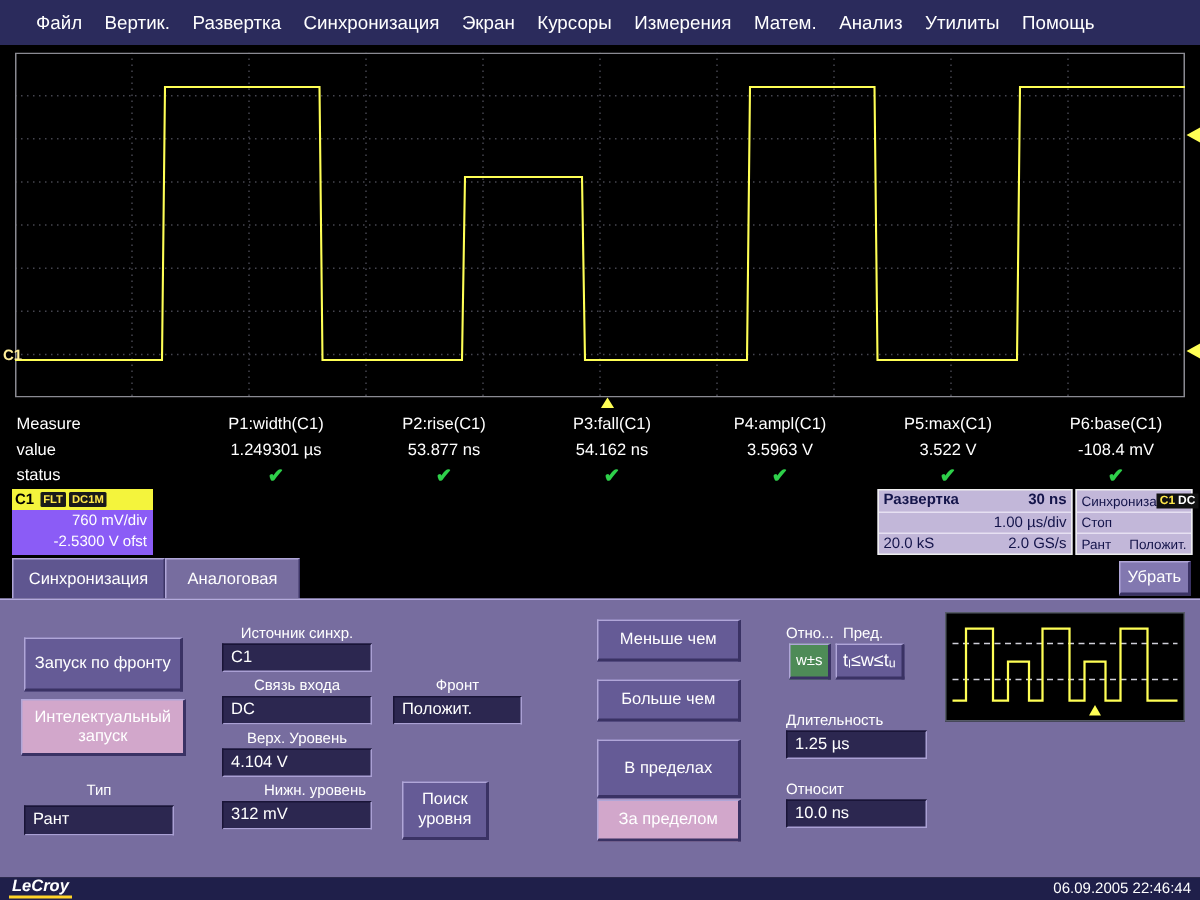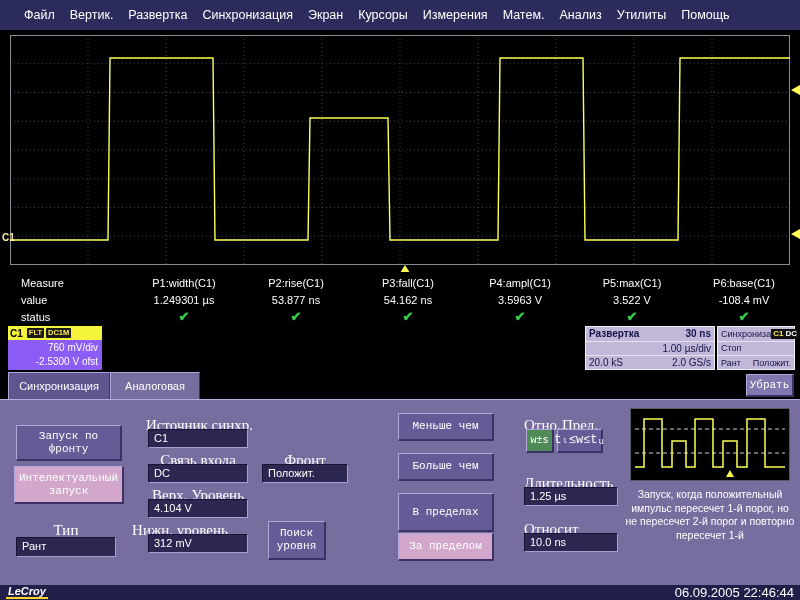--- a/index.html
+++ b/index.html
@@ -15,21 +15,21 @@
   #grid-svg{position:absolute;left:10px;top:5px;display:block;}
   .gridline{stroke:#45454f;stroke-width:1;stroke-dasharray:1 3;}
   .gridframe{fill:none;stroke:#8a8a92;stroke-width:1;}
   #trace-polyline{fill:none;stroke-width:1.4;}
   .c1-marker{position:absolute;left:2px;top:202px;color:#ffef9a;font-size:10px;font-weight:bold;}
   .tri-left{position:absolute;left:791px;width:0;height:0;border-top:5px solid transparent;border-bottom:5px solid transparent;border-right:9px solid #ffff55;}
   .tri-up{position:absolute;top:235px;width:0;height:0;border-left:5px solid transparent;border-right:5px solid transparent;border-bottom:8px solid #ffff55;}
 
   
   .measure{position:absolute;left:0;top:272px;width:800px;height:52px;background:#000;display:grid;grid-template-columns:128px repeat(6,112px);grid-auto-rows:17px;padding-top:2px;box-sizing:border-box;}
-  .m-rowlabel{color:#fff;font-size:11px;padding-left:21px;display:flex;align-items:center;}
+  .m-rowlabel{color:#fff;font-size:11px;padding-left:11px;display:flex;align-items:center;}
   .m-cell{color:#fff;font-size:11px;display:flex;align-items:center;justify-content:center;white-space:nowrap;}
   .m-check{color:#2ed04a;font-size:13px;font-weight:bold;display:flex;align-items:center;justify-content:center;}
 
   
   .descriptors{position:absolute;left:0;top:324px;width:800px;height:48px;background:#000;}
   .ch-box{position:absolute;left:8px;top:2px;width:94px;height:44px;cursor:default;}
   .ch-head{height:14px;background:#f4f43c;display:flex;align-items:center;gap:2px;padding:0 2px;}
   .ch-name{color:#000;font-size:10px;font-weight:bold;margin-right:2px;}
   .ch-chip{background:#1a1a1a;color:#ffe84a;font-size:7.5px;font-weight:bold;padding:0 2px;line-height:10px;border-radius:1px;}
   .ch-body{height:30px;background:#8b5cf6;color:#fff;font-size:10px;text-align:right;padding:1px 4px 0 0;box-sizing:border-box;}
@@ -44,40 +44,40 @@
   .trg-chip{background:#111;display:inline-flex;gap:2px;padding:0 2px;line-height:10px;font-size:8px;font-weight:bold;}
   .chip-c1{color:#ffe84a;}
   .chip-dc{color:#fff;}
 
   
   .dialog{position:absolute;left:0;top:372px;width:800px;height:213px;background:#000;}
   .tab{position:absolute;top:0;height:27px;color:#fff;font-size:11px;display:flex;align-items:center;justify-content:center;border-top:1px solid #b0a6d8;border-left:1px solid #b0a6d8;border-right:1px solid #3c3466;box-sizing:border-box;cursor:default;}
   #tab-sync{left:8px;width:102px;background:#5f5690;}
   #tab-analog{left:110px;width:90px;background:#776d9f;}
   .body{position:absolute;left:0;top:27px;width:800px;height:186px;background:#776d9f;border-top:1px solid #b4aadd;box-sizing:border-box;}
-  .btn{position:absolute;background:#655b96;color:#fff;font-size:11px;display:flex;align-items:center;justify-content:center;text-align:center;line-height:1.15;border-top:1px solid #b0a6d8;border-left:1px solid #b0a6d8;border-bottom:2px solid #3a3264;border-right:2px solid #3a3264;box-sizing:border-box;cursor:default;padding:0 2px;font-family:Liberation Mono, monospace;}
+  .btn{position:absolute;background:#655b96;color:#fff;font-size:11px;display:flex;align-items:center;justify-content:center;text-align:center;line-height:1.15;border-top:1px solid #b0a6d8;border-left:1px solid #b0a6d8;border-bottom:2px solid #3a3264;border-right:2px solid #3a3264;box-sizing:border-box;cursor:default;padding:0 2px;}
   .btn.pink{background:#d2a7cb;}
   .btn.green{background:#4e8b57;font-size:10px;}
   #btn-remove{position:absolute;right:6px;top:2px;width:48px;height:23px;background:#8278b0;}
-  .lbl{position:absolute;color:#fff;font-size:15px;white-space:nowrap;font-family:Liberation Serif, serif;}
+  .lbl{position:absolute;color:#fff;font-size:10px;white-space:nowrap;}
   .lbl.center{text-align:center;}
   .field{position:absolute;background:#2c2750;color:#fff;font-size:11px;line-height:17px;padding:0 5px;box-sizing:border-box;border-top:1px solid #191437;border-left:1px solid #191437;border-bottom:1px solid #aaa0d4;border-right:1px solid #aaa0d4;white-space:nowrap;}
 
   #btn-edge{left:16px;top:25px;width:106px;height:36px;}
   #btn-smart{left:14px;top:66px;width:110px;height:38px;}
   #lbl-type{left:16px;top:122px;width:100px;}
   #fld-type{left:16px;top:137px;width:100px;height:20px;}
 
   #lbl-source{left:146px;top:17px;width:104px;}
   #fld-source{left:148px;top:29px;width:100px;height:19px;}
   #lbl-coupling{left:146px;top:52px;width:104px;}
   #fld-coupling{left:148px;top:64px;width:100px;height:19px;}
   #lbl-upper{left:146px;top:87px;width:104px;}
   #fld-upper{left:148px;top:99px;width:100px;height:19px;}
-  #lbl-lower{left:128px;top:122px;width:104px;}
+  #lbl-lower{left:158px;top:122px;width:104px;}
   #fld-lower{left:148px;top:134px;width:100px;height:19px;}
 
   #lbl-front{left:262px;top:52px;width:86px;}
   #fld-front{left:262px;top:64px;width:86px;height:19px;}
   #btn-find{left:268px;top:121px;width:58px;height:39px;}
 
   #btn-less{left:398px;top:13px;width:96px;height:28px;}
   #btn-greater{left:398px;top:53px;width:96px;height:28px;}
   #btn-within{left:398px;top:93px;width:96px;height:39px;}
   #btn-outside{left:398px;top:133px;width:96px;height:28px;}
@@ -90,21 +90,21 @@
   #fld-duration{left:524px;top:87px;width:94px;height:19px;}
   #lbl-relative{left:524px;top:121px;}
   #fld-relative{left:524px;top:133px;width:94px;height:19px;}
 
   #preview{position:absolute;left:630px;top:8px;width:160px;height:73px;background:#000;border:1px solid #555a66;box-sizing:border-box;}
   #desc{position:absolute;left:624px;top:88px;width:172px;color:#fff;font-size:10.5px;text-align:center;line-height:1.3;}
 
   
   .footer{position:absolute;left:0;top:585px;width:800px;height:15px;background:#1f1f4a;display:flex;align-items:center;justify-content:space-between;padding:0 6px;box-sizing:border-box;}
   .logo{color:#fff;font-size:11px;font-weight:bold;font-style:italic;border-bottom:2px solid #ffd428;line-height:11px;padding:0 2px;}
-  .datetime{color:#fff;font-size:13px;}
+  .datetime{color:#fff;font-size:10px;}
 </style>
 </head>
 <body>
 
 <div class="screen">
 
   <div class="menubar">
     <span class="menu-item">Файл</span>
     <span class="menu-item">Вертик.</span>
     <span class="menu-item">Развертка</span>
@@ -255,21 +255,20 @@
       <div class="field" id="fld-relative">10.0 ns</div>
 
       <div id="preview">
         <svg width="158" height="71" viewBox="0 0 158 71">
           <line x1="4" y1="20" x2="154" y2="20" stroke="#cfcfd8" stroke-width="1" stroke-dasharray="4 3"></line>
           <line x1="4" y1="44" x2="154" y2="44" stroke="#cfcfd8" stroke-width="1" stroke-dasharray="4 3"></line>
           <polyline fill="none" stroke="#ffff55" stroke-width="1.5" points="4,58 13,58 13,10 31,10 31,58 41,58 41,32 55,32 55,58 64,58 64,10 82,10 82,58 92,58 92,32 106,32 106,58 116,58 116,10 134,10 134,58 154,58"></polyline>
           <polygon points="95,68 103,68 99,61" fill="#ffff55"></polygon>
         </svg>
       </div>
-      <div id="desc">Запуск, когда положительный импульс пересечет 1-й порог, но не пересечет 2-й порог и повторно пересечет 1-й</div>
     </div>
   </div>
 
   <div class="footer">
     <span class="logo">LeCroy</span>
     <span class="datetime">06.09.2005 22:46:44</span>
   </div>
 
 </div>
 

